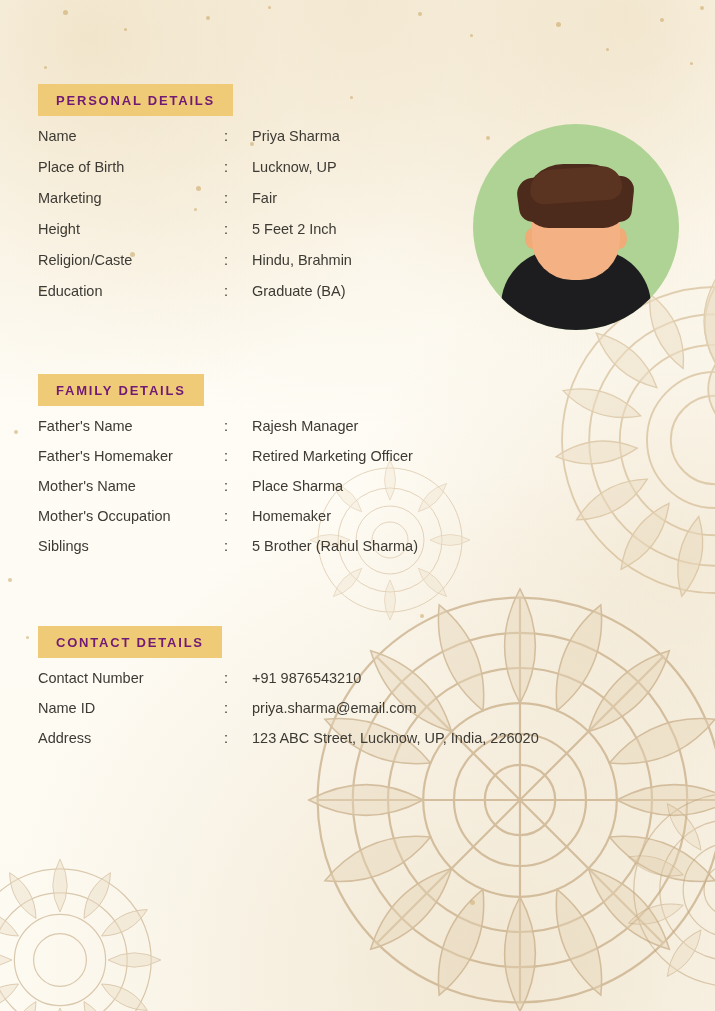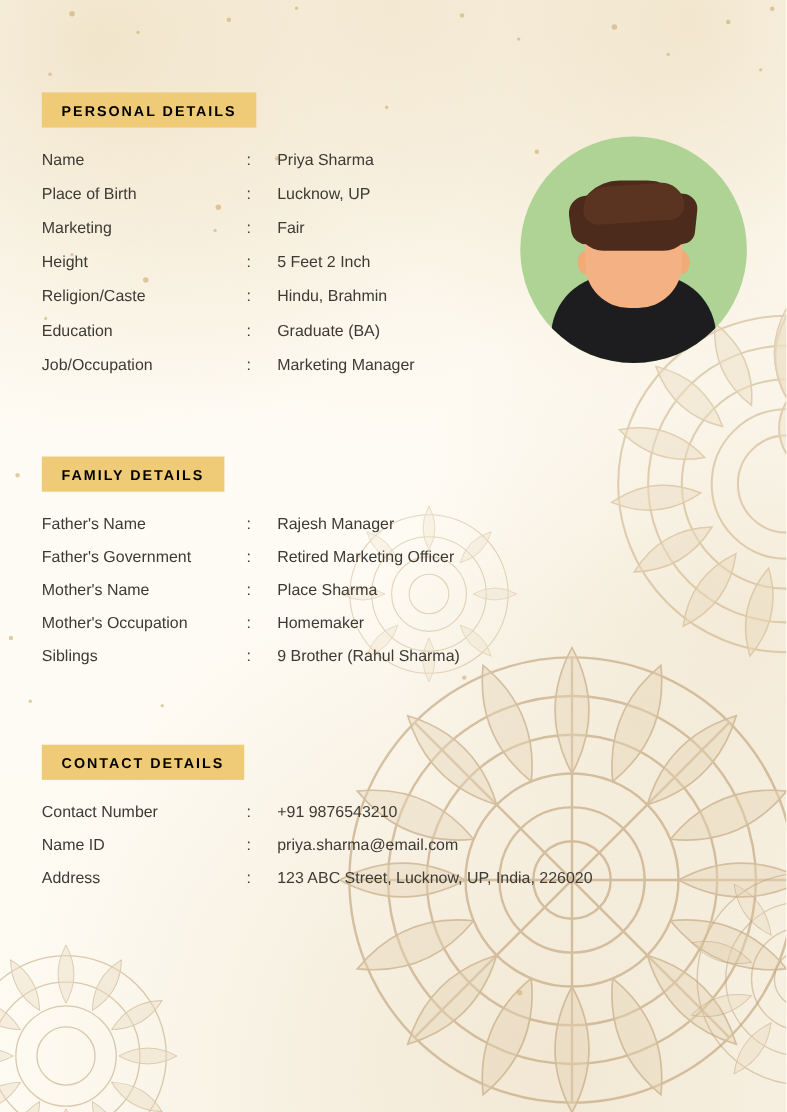--- a/index.html
+++ b/index.html
@@ -48,34 +48,34 @@
   
   .content {
     position: relative;
     z-index: 5;
     padding: 0 38px;
   }
 
   .section-title {
     display: inline-block;
     background: #f0cb77;
-    color: #000000;
+    color: #701a75;
     font-size: 13px;
     font-weight: bold;
     letter-spacing: 1.8px;
     padding: 9px 18px 8px 18px;
     text-transform: uppercase;
   }
 
   .sec-personal { margin-top: 84px; }
   .sec-family   { margin-top: 60px; }
   .sec-contact  { margin-top: 58px; }
 
   table.fields {
-    margin-top: 22px;
+    margin-top: 12px;
     border-collapse: collapse;
   }
   table.fields td {
     font-size: 14.5px;
     color: #3d3a34;
     padding: 0 0 15px 0;
     vertical-align: top;
     white-space: nowrap;
   }
   td.lbl { width: 186px; color: #3c3933; }
@@ -376,57 +376,52 @@
         <tr>
           <td class="lbl">Religion/Caste</td>
           <td class="col">:</td>
           <td class="val">Hindu, Brahmin</td>
         </tr>
         <tr>
           <td class="lbl">Education</td>
           <td class="col">:</td>
           <td class="val">Graduate (BA)</td>
         </tr>
-        <tr>
-          <td class="lbl">Job/Occupation</td>
-          <td class="col">:</td>
-          <td class="val">Marketing Manager</td>
-        </tr>
       </tbody>
         </table>
     </div>
 
     <div class="sec-family">
       <div class="section-title">FAMILY DETAILS</div>
       <table class="fields tight">
         <tbody>
             <tr>
           <td class="lbl">Father's Name</td>
           <td class="col">:</td>
           <td class="val">Rajesh Manager</td>
         </tr>
         <tr>
-          <td class="lbl">Father's Government</td>
+          <td class="lbl">Father's Homemaker</td>
           <td class="col">:</td>
           <td class="val">Retired Marketing Officer</td>
         </tr>
         <tr>
           <td class="lbl">Mother's Name</td>
           <td class="col">:</td>
           <td class="val">Place Sharma</td>
         </tr>
         <tr>
           <td class="lbl">Mother's Occupation</td>
           <td class="col">:</td>
           <td class="val">Homemaker</td>
         </tr>
         <tr>
           <td class="lbl">Siblings</td>
           <td class="col">:</td>
-          <td class="val">9 Brother (Rahul Sharma)</td>
+          <td class="val">5 Brother (Rahul Sharma)</td>
         </tr>
       </tbody>
         </table>
     </div>
 
     <div class="sec-contact">
       <div class="section-title">CONTACT DETAILS</div>
       <table class="fields tight">
         <tbody>
             <tr>

